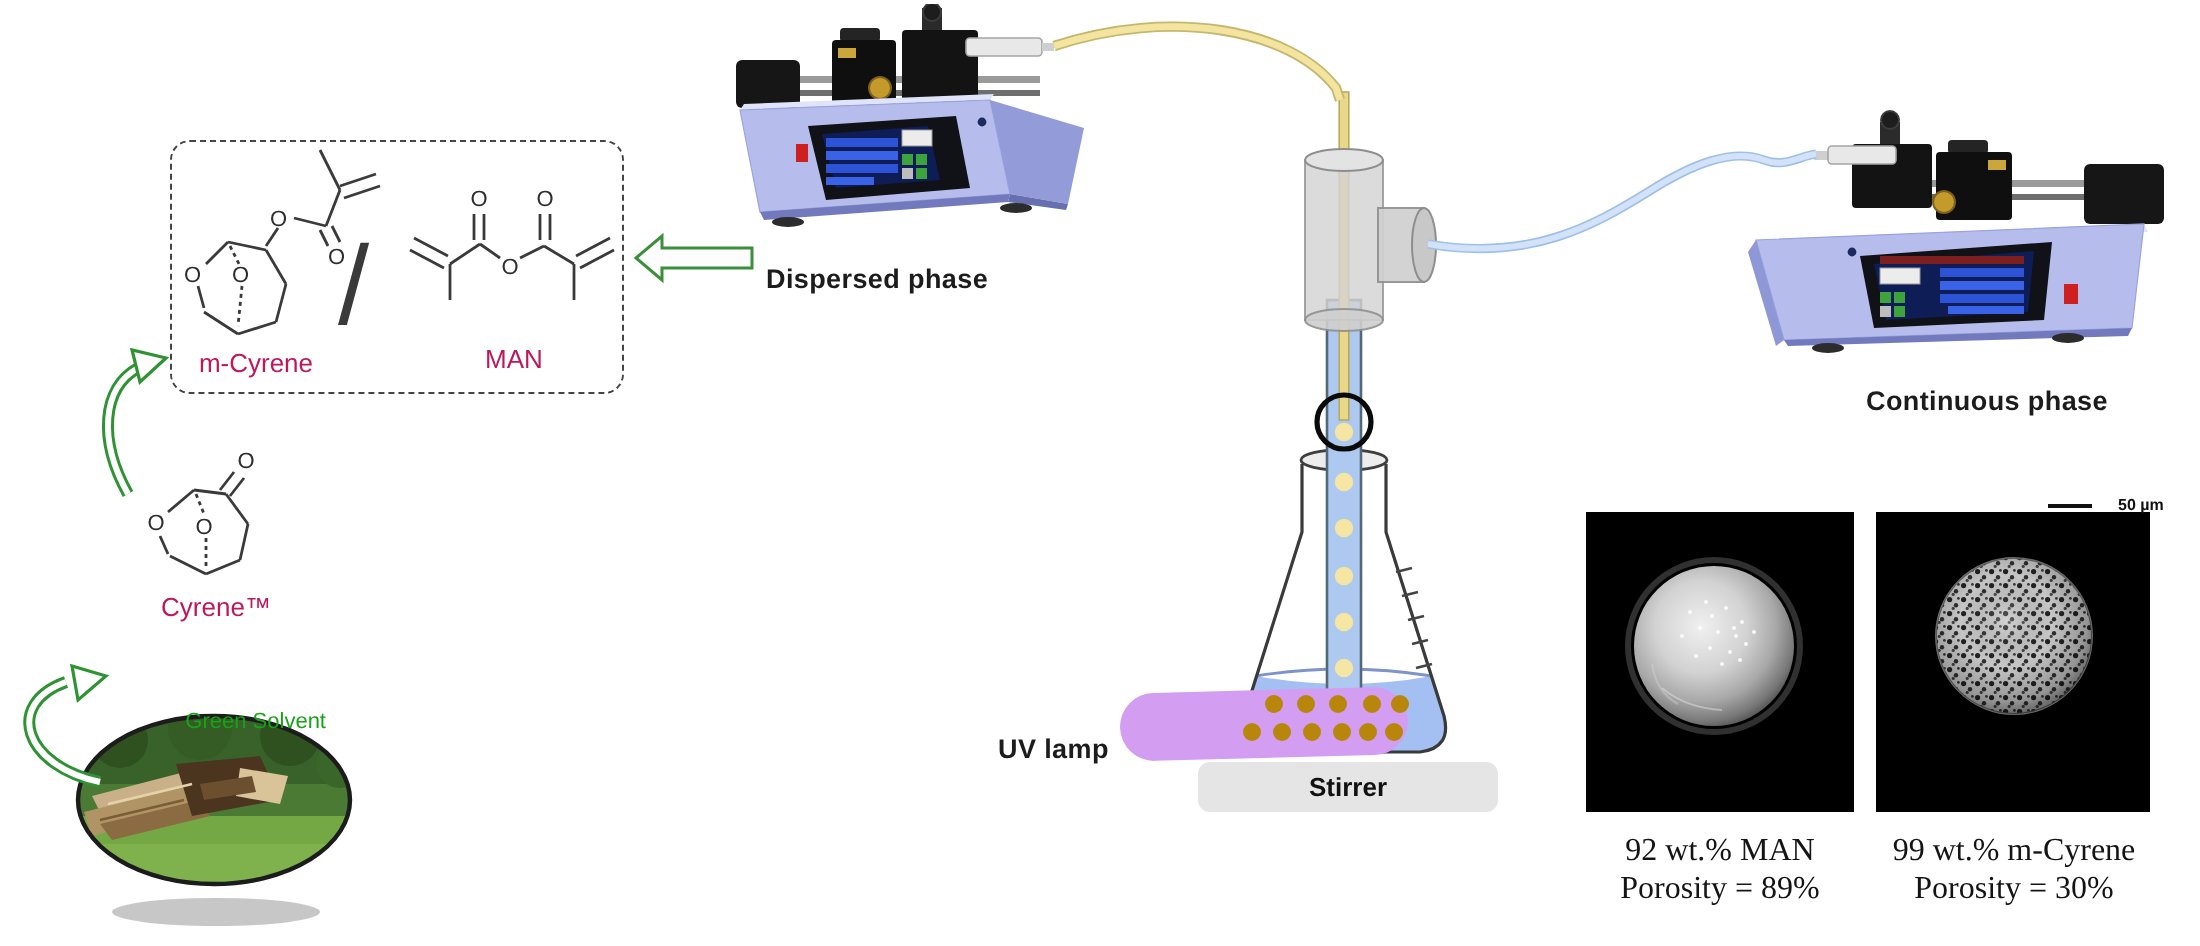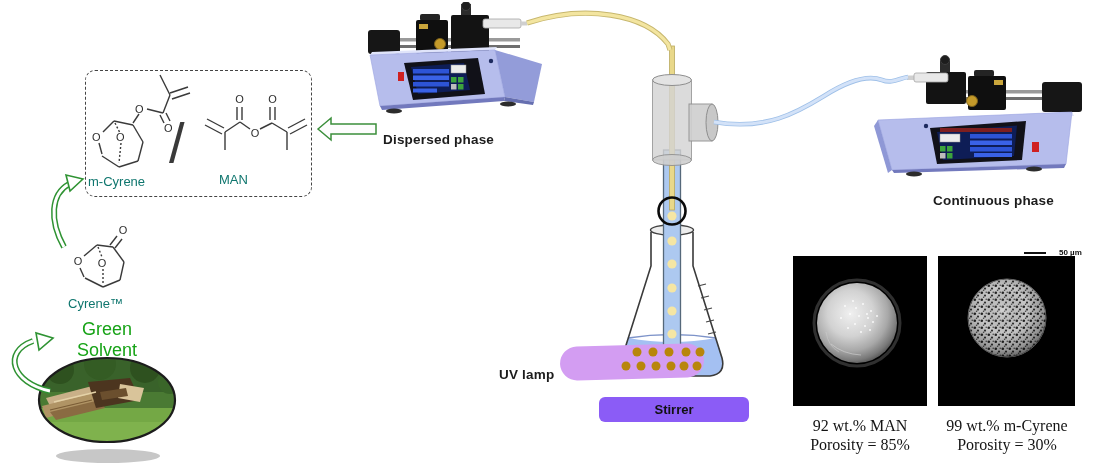--- a/index.html
+++ b/index.html
@@ -1,27 +1,27 @@
 <!DOCTYPE html>
 <html><head>
 <meta charset="utf-8">
 <style>
   html,body{margin:0;padding:0;background:#fff;}
   #stage{position:relative;width:1100px;height:473px;background:#ffffff;overflow:hidden;
          font-family:"Liberation Sans",sans-serif;}
   .abs{position:absolute;}
   .lbl{position:absolute;font-weight:bold;color:#1c1c1c;font-size:13.5px;letter-spacing:.2px;margin-top:13px;}
-  .chemlbl{position:absolute;color:#0f766e;font-size:13px;text-align:left;}
-  .greenlbl{position:absolute;color:#17a317;font-size:18px;text-align:center;}
+  .chemlbl{position:absolute;color:#be185d;font-size:13px;text-align:center;}
+  .greenlbl{position:absolute;color:#17a317;font-size:11px;text-align:right;margin-top:36px;}
   .serifcap{position:absolute;font-family:"Liberation Serif",serif;font-size:16px;color:#141414;
             text-align:center;line-height:1.2;}
   .dashedbox{position:absolute;left:85px;top:70px;width:227px;height:127px;
              border:1.6px dashed #444;border-radius:10px;box-sizing:border-box;}
-  .stirrer{position:absolute;left:599px;top:381px;width:150px;height:25px;background:#8b5cf6;
-           border-radius:6px;text-align:center;line-height:25px;font-weight:bold;font-size:13px;color:#111;margin-top:16px;}
+  .stirrer{position:absolute;left:599px;top:381px;width:150px;height:25px;background:#e5e5e5;
+           border-radius:6px;text-align:center;line-height:25px;font-weight:bold;font-size:13px;color:#111;}
   .scalebar{position:absolute;left:1024px;top:248px;display:flex;align-items:center;gap:13px;}
   .scalebar .bar{width:22px;height:2px;background:#111;}
   .scalebar .txt{font-size:8px;font-weight:bold;color:#111;}
   svg{position:absolute;display:block;}
   svg text.atom{font-family:"Liberation Sans",sans-serif;font-size:11px;fill:#2e2e2e;}
 </style>
 </head>
 <body>
 
 <div id="stage">
@@ -340,21 +340,21 @@
     <circle cx="69" cy="62" r="39" fill="url(#shadeR)"></circle>
   </svg>
 
   <div class="scalebar">
     <div class="bar"></div>
     <div class="txt">50 µm</div>
   </div>
 
   <div class="serifcap" style="left:791px;top:416px;width:138px;">
     <div>92 wt.% MAN</div>
-    <div>Porosity = 85%</div>
+    <div>Porosity = 89%</div>
   </div>
   <div class="serifcap" style="left:936px;top:416px;width:142px;">
     <div>99 wt.% m-Cyrene</div>
     <div>Porosity = 30%</div>
   </div>
 
   <div class="lbl" style="left:383px;top:119px;">Dispersed phase</div>
   <div class="lbl" style="left:933px;top:180px;">Continuous phase</div>
   <div class="lbl" style="left:499px;top:354px;text-align:right;">UV lamp</div>
 

